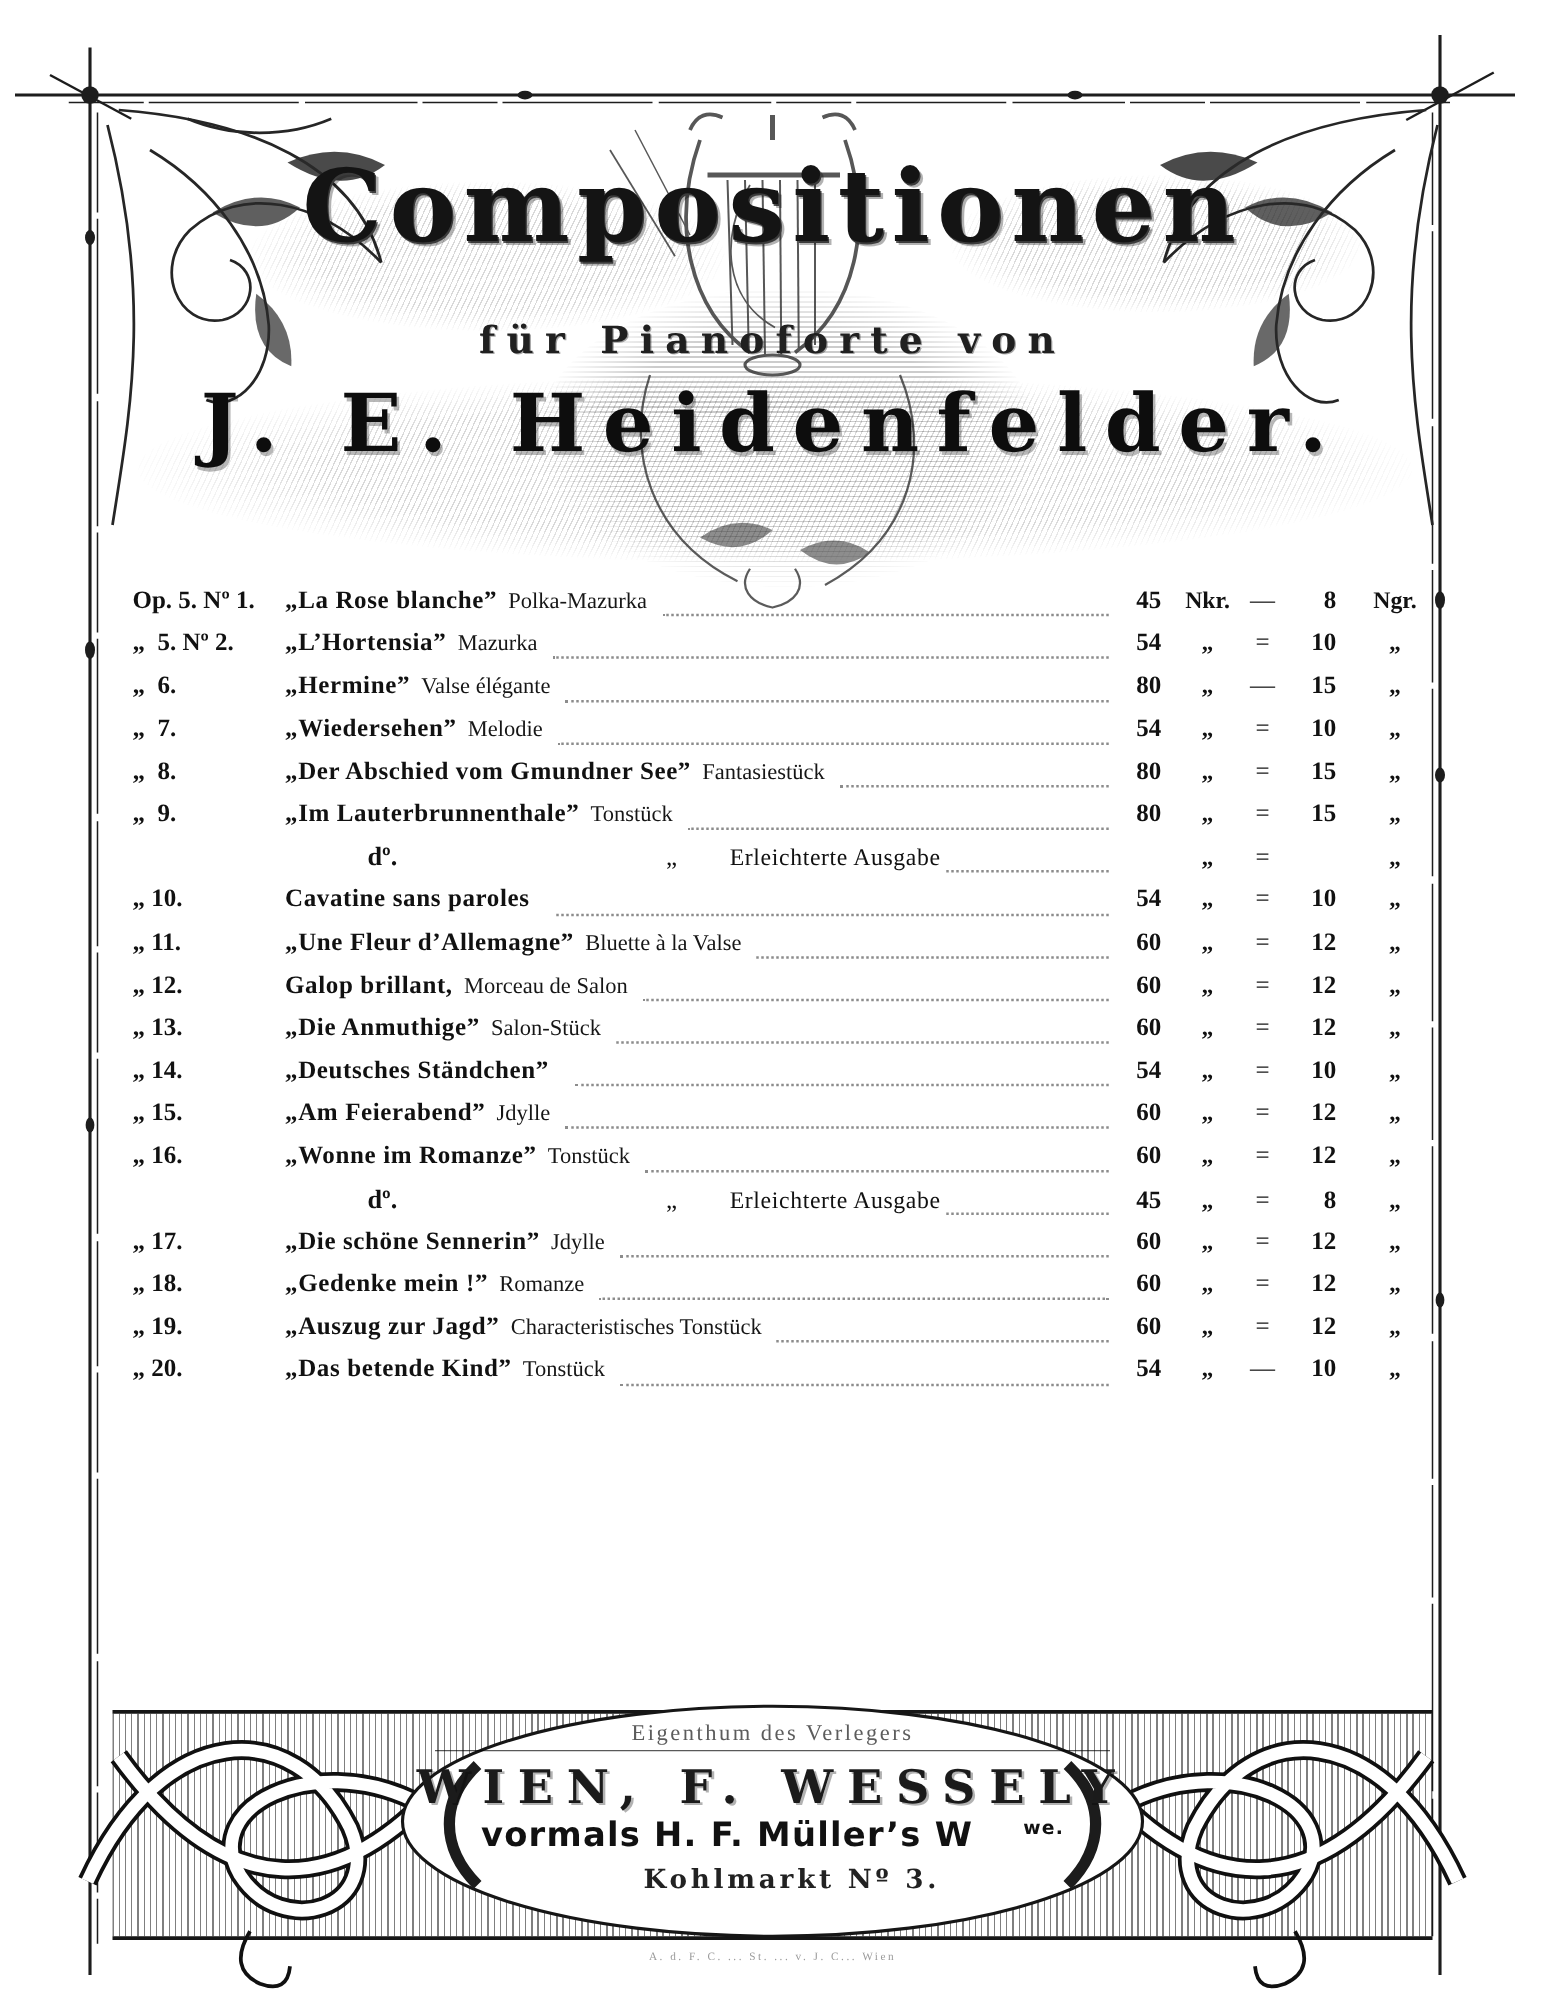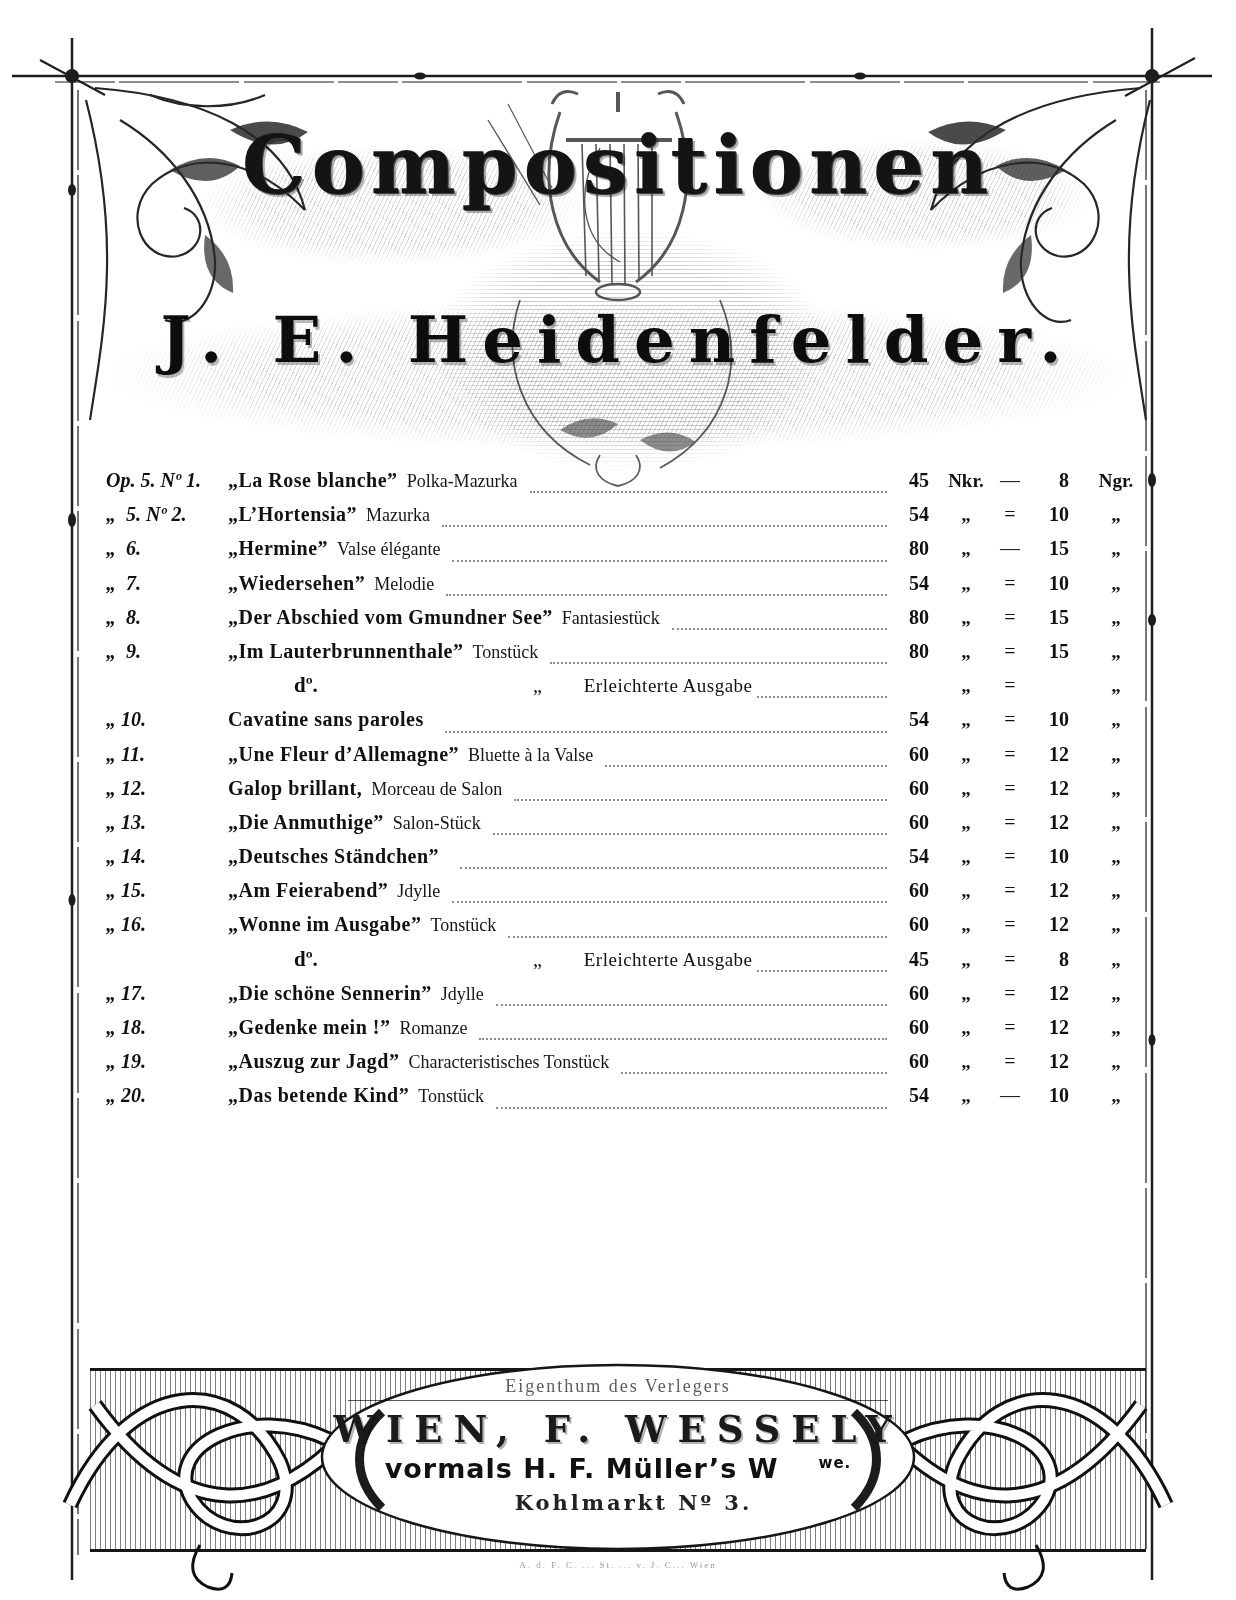--- a/index.html
+++ b/index.html
@@ -34,21 +34,21 @@
     font-family:"DejaVu Serif", serif; font-weight:700; font-size:64px;
     letter-spacing:14px; color:#0d0d0d;
     text-shadow:2px 3px 0 rgba(0,0,0,.28);
   }
   
   .catalog{position:absolute; left:106px; top:468px; width:1032px;}
   .row{
     display:flex; align-items:baseline; height:34.2px;
     font-size:20px; line-height:24px; white-space:nowrap;
   }
-  .row .op{width:122px; font-weight:700; white-space:pre; flex:none;font-style:italic;}
+  .row .op{width:122px; font-weight:700; white-space:pre; flex:none;}
   .row .wtitle{font-weight:700; letter-spacing:.5px; flex:none; margin-right:9px;}
   .row .genre{font-size:18px; color:#161616; flex:none; margin-right:8px;}
   .row .leader{
     flex:1; min-width:24px; align-self:flex-end;
     border-bottom:2px dotted rgba(0,0,0,.45); margin:0 10px 9px 4px;
   }
   .row .p{flex:none; font-weight:700;}
   .row .n1{width:44px; text-align:center;}
   .row .u1{width:50px; text-align:center; font-size:19px;}
   .row .sep{width:38px; text-align:center; font-weight:400;}
@@ -173,20 +173,21 @@
     <g stroke="#333" fill="none" stroke-width="1.8" opacity=".8">
       <path d="M520 300 C 500 360, 520 430, 590 465"></path>
       <path d="M720 300 C 745 360, 730 430, 660 468"></path>
       <path d="M560 430 q 28 -20 58 -6 q -26 24 -58 6 z" fill="#333" stroke="none" opacity=".7"></path>
       <path d="M640 440 q 30 -16 56 2 q -28 20 -56 -2 z" fill="#333" stroke="none" opacity=".7"></path>
       <path d="M600 455 C 590 470, 600 482, 618 486 C 636 482, 646 470, 636 455"></path>
     </g>
   </svg>
 
   <div class="title-main">Compositionen</div>
+  <div class="title-sub">für Pianoforte von</div>
   <div class="composer">J. E. Heidenfelder.</div>
 
   <div class="catalog">
   <div class="row">
     <span class="op">Op. 5. Nº 1.</span>
     <span class="wtitle">„La Rose blanche”</span>
     <span class="genre">Polka-Mazurka</span>
     <span class="leader"></span>
     <span class="p n1">45</span>
     <span class="p u1">Nkr.</span>
@@ -336,21 +337,21 @@
     <span class="leader"></span>
     <span class="p n1">60</span>
     <span class="p u1">„</span>
     <span class="p sep">=</span>
     <span class="p n2">12</span>
     <span class="p u2">„</span>
   </div>
 
   <div class="row">
     <span class="op">„ 16.</span>
-    <span class="wtitle">„Wonne im Ausgabe”</span>
+    <span class="wtitle">„Wonne im Romanze”</span>
     <span class="genre">Tonstück</span>
     <span class="leader"></span>
     <span class="p n1">60</span>
     <span class="p u1">„</span>
     <span class="p sep">=</span>
     <span class="p n2">12</span>
     <span class="p u2">„</span>
   </div>
 
   <div class="row ditto">

